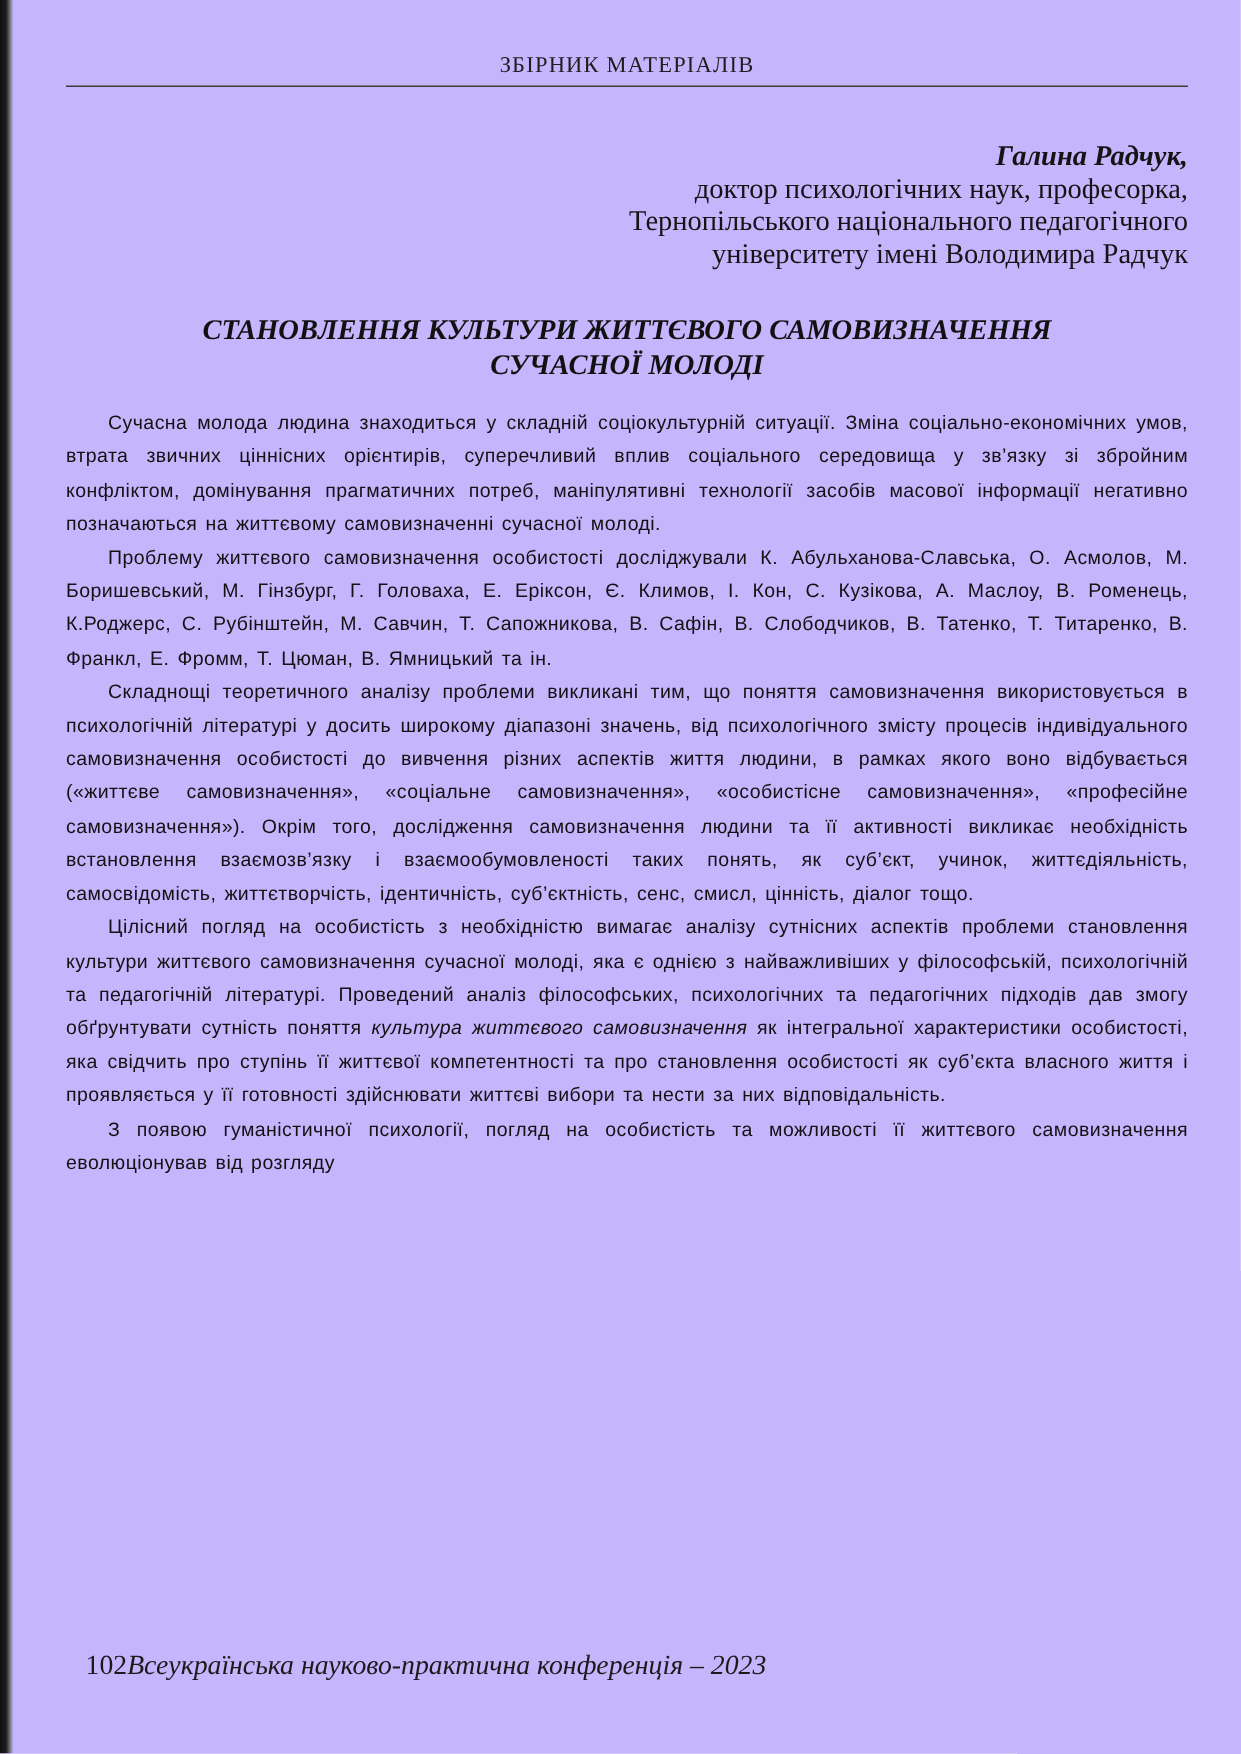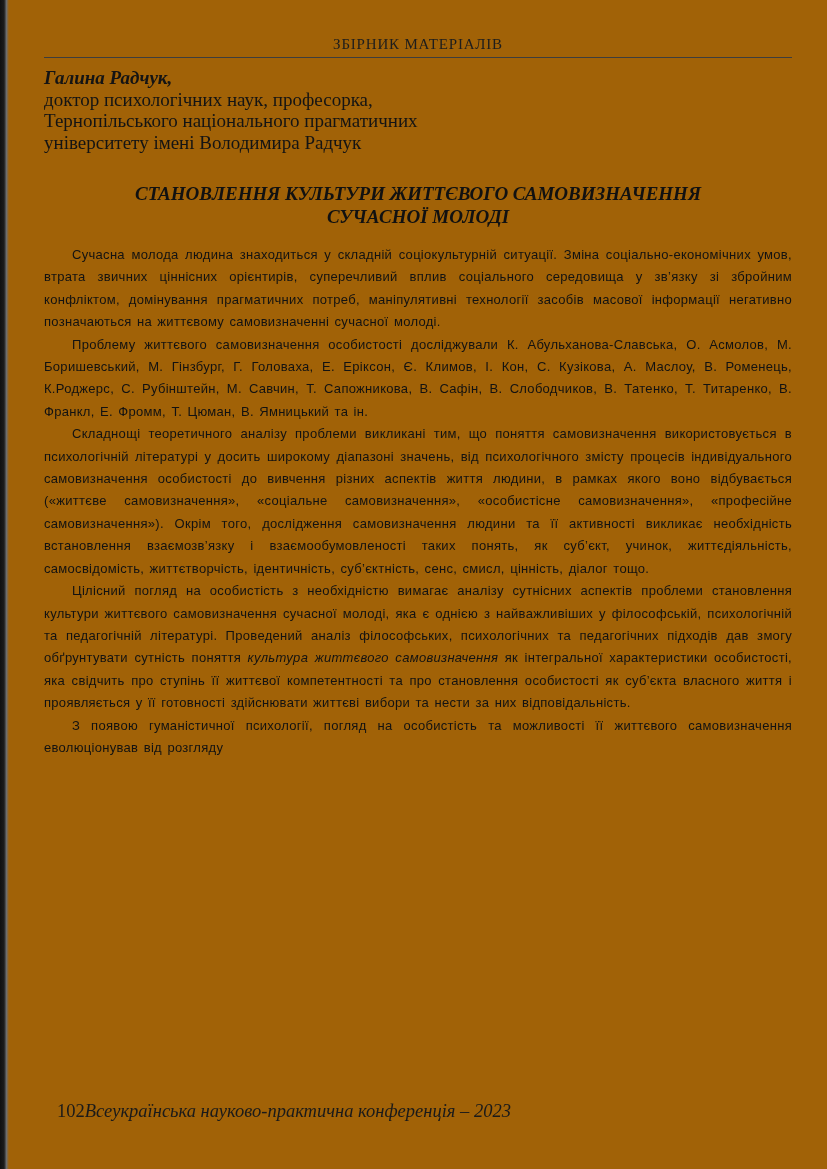--- a/index.html
+++ b/index.html
@@ -1,20 +1,20 @@
 <!DOCTYPE html>
 <html><head>
 <meta charset="utf-8">
 <style>
   html, body { margin: 0; padding: 0; }
   .page {
     position: relative;
     width: 827px;
     height: 1169px;
-    background: #a16207;
+    background: #c4b5fd;
     overflow: hidden;
     font-family: "Liberation Serif", serif;
     color: #161616;
   }
   .scan-edge {
     position: absolute;
     left: 0; top: 0; bottom: 0;
     width: 9px;
     background: linear-gradient(90deg, #101010 0%, #1c1c1c 45%, #6e6e6e 72%, rgba(255,255,255,0) 100%);
   }
@@ -30,21 +30,22 @@
     font-size: 15px;
     letter-spacing: 0.8px;
     color: #1d1d1d;
   }
   .header-rule {
     margin-top: 4px;
     border-bottom: 1.5px solid #3d3d3d;
     height: 0;
   }
   .author-block {
-    margin-top: 9px;
+    margin-top: 36px;
+    text-align: right;
     font-size: 19px;
     line-height: 21.5px;
     color: #141414;
   }
   .author-name { font-weight: bold; font-style: italic; }
   .article-title {
     margin-top: 29px;
     text-align: center;
     font-weight: bold;
     font-style: italic;
@@ -89,21 +90,21 @@
   <div class="content">
 
     <div class="running-header">
       <div class="header-text">ЗБІРНИК МАТЕРІАЛІВ</div>
       <div class="header-rule"></div>
     </div>
 
     <div class="author-block">
       <div class="author-name">Галина Радчук,</div>
       <div class="author-line">доктор психологічних наук, професорка,</div>
-      <div class="author-line">Тернопільського національного прагматичних</div>
+      <div class="author-line">Тернопільського національного педагогічного</div>
       <div class="author-line">університету імені Володимира Радчук</div>
     </div>
 
     <div class="article-title">
       <div>СТАНОВЛЕННЯ КУЛЬТУРИ ЖИТТЄВОГО САМОВИЗНАЧЕННЯ</div>
       <div>СУЧАСНОЇ МОЛОДІ</div>
     </div>
 
     <div class="body-text">
         <p><span>Сучасна молода людина знаходиться у складній соціокультурній ситуації. Зміна соціально-економічних умов, втрата звичних ціннісних орієнтирів, суперечливий вплив соціального середовища у зв’язку зі збройним конфліктом, домінування прагматичних потреб, маніпулятивні технології засобів масової інформації негативно позначаються на життєвому самовизначенні сучасної молоді.</span></p>

